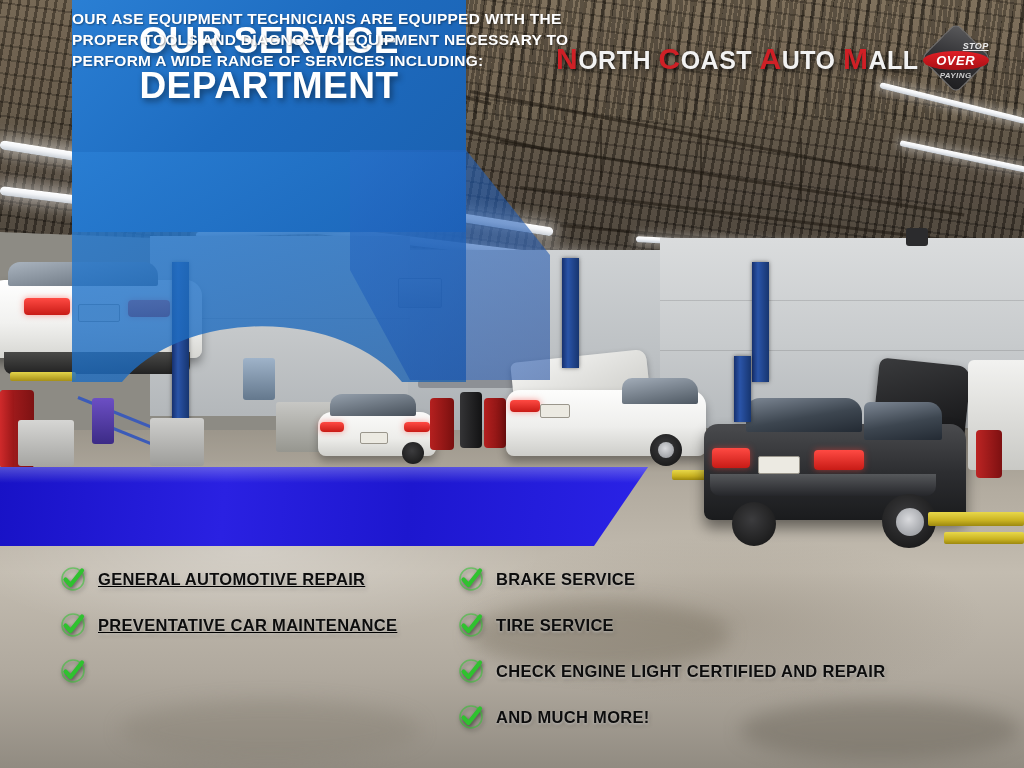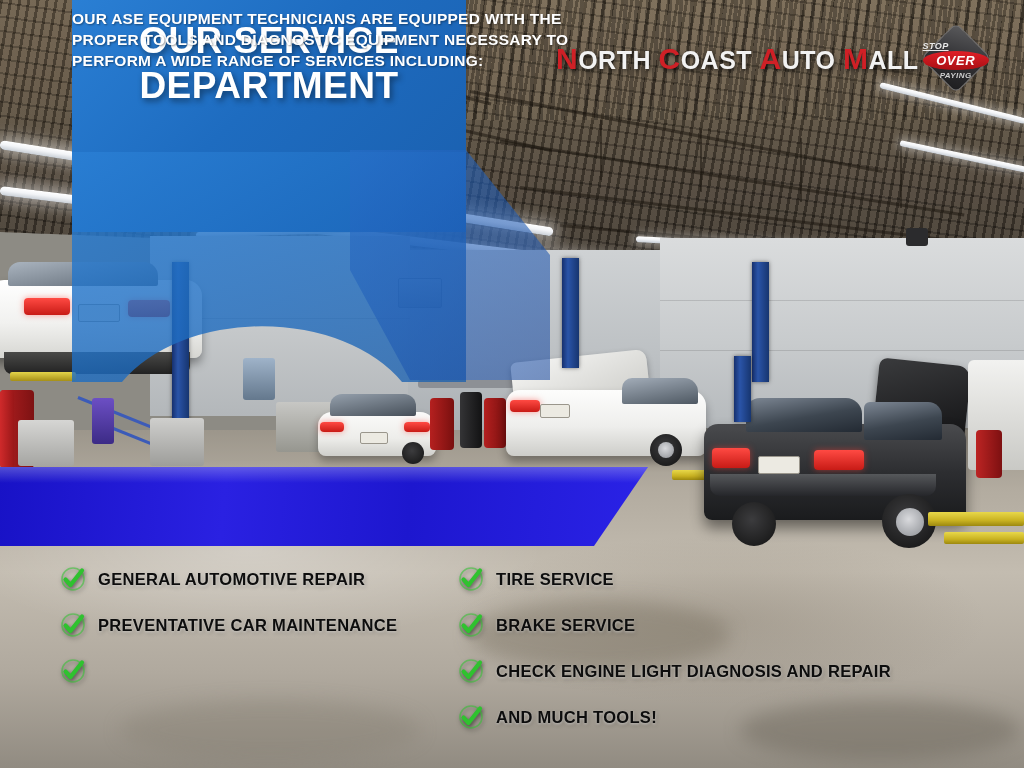--- a/index.html
+++ b/index.html
@@ -133,21 +133,21 @@
   }
   .logo-text .cap{color:#cf2026;font-size:30px;}
   .badge{position:relative;width:66px;height:56px;margin-left:4px;}
   .badge-diamond{
     position:absolute;left:8px;top:2px;width:50px;height:50px;
     background:linear-gradient(150deg,#5a5a5c 0%,#343437 48%,#1d1d1f 100%);
     transform:rotate(45deg);border-radius:7px;
     border:1px solid #6e6e70;
   }
   .badge-stop{
-    position:absolute;left:0;top:10px;width:66px;text-align:left;
+    position:absolute;left:0;top:10px;width:66px;text-align:right;
     color:#e9e9e9;font-size:9px;font-weight:bold;font-style:italic;letter-spacing:.4px;z-index:3;text-decoration:underline;
   }
   .badge-oval{
     position:absolute;left:0;top:20px;width:66px;height:19px;border-radius:50%;
     background:linear-gradient(180deg,#e02027 0%,#aa0f14 100%);z-index:2;
   }
   .badge-over{
     position:absolute;left:0;top:22px;width:66px;text-align:center;
     color:#fff;font-size:13px;font-weight:bold;font-style:italic;letter-spacing:.5px;z-index:4;
   }
@@ -168,21 +168,21 @@
   }
   .subhead-txt{
     position:absolute;left:72px;top:8px;width:540px;
     color:#fff;font-size:15.5px;font-weight:bold;line-height:21px;letter-spacing:.25px;
     text-shadow:1px 1px 2px rgba(0,0,0,.4);
   }
   .subhead-txt div{white-space:nowrap;}
 
   
   .svc{position:absolute;z-index:5;}
-  .svc.col-left{left:60px;top:556px;width:410px;}
+  .svc.col-left{left:60px;top:556px;width:410px;text-decoration:underline;}
   .svc.col-right{left:458px;top:556px;width:540px;}
   .svc-row{display:flex;align-items:center;height:46px;}
   .check{
     position:relative;width:26px;height:26px;flex:0 0 26px;margin-right:12px;
   }
   .check svg{display:block;width:26px;height:26px;
     filter:drop-shadow(1px 2px 2px rgba(0,0,0,.55));}
   .svc-label{
     color:#0d0d0d;font-size:16.5px;font-weight:bold;letter-spacing:.3px;white-space:nowrap;
     text-shadow:0 1px 3px rgba(255,255,255,.55), 1px 2px 4px rgba(0,0,0,.28);
@@ -378,44 +378,44 @@
   </div>
 
   <div class="svc col-right">
     <div class="svc-row">
       <span class="check">
         <svg viewBox="0 0 26 26">
             <circle cx="13" cy="13" r="11" fill="none" stroke="#2fc22f" stroke-width="1.6" opacity=".55"></circle>
             <path d="M5.5 13.5 L10.5 19 L22 4.5" fill="none" stroke="#2fc22f" stroke-width="4.2" stroke-linecap="round" stroke-linejoin="round"></path>
           </svg>
       </span>
+      <span class="svc-label">BRAKE SERVICE</span>
+    </div>
+    <div class="svc-row">
+      <span class="check">
+        <svg viewBox="0 0 26 26">
+            <circle cx="13" cy="13" r="11" fill="none" stroke="#2fc22f" stroke-width="1.6" opacity=".55"></circle>
+            <path d="M5.5 13.5 L10.5 19 L22 4.5" fill="none" stroke="#2fc22f" stroke-width="4.2" stroke-linecap="round" stroke-linejoin="round"></path>
+          </svg>
+      </span>
       <span class="svc-label">TIRE SERVICE</span>
     </div>
     <div class="svc-row">
       <span class="check">
         <svg viewBox="0 0 26 26">
             <circle cx="13" cy="13" r="11" fill="none" stroke="#2fc22f" stroke-width="1.6" opacity=".55"></circle>
             <path d="M5.5 13.5 L10.5 19 L22 4.5" fill="none" stroke="#2fc22f" stroke-width="4.2" stroke-linecap="round" stroke-linejoin="round"></path>
           </svg>
       </span>
-      <span class="svc-label">BRAKE SERVICE</span>
-    </div>
-    <div class="svc-row">
-      <span class="check">
-        <svg viewBox="0 0 26 26">
-            <circle cx="13" cy="13" r="11" fill="none" stroke="#2fc22f" stroke-width="1.6" opacity=".55"></circle>
-            <path d="M5.5 13.5 L10.5 19 L22 4.5" fill="none" stroke="#2fc22f" stroke-width="4.2" stroke-linecap="round" stroke-linejoin="round"></path>
-          </svg>
-      </span>
-      <span class="svc-label">CHECK ENGINE LIGHT DIAGNOSIS AND REPAIR</span>
-    </div>
-    <div class="svc-row">
-      <span class="check">
-        <svg viewBox="0 0 26 26">
-            <circle cx="13" cy="13" r="11" fill="none" stroke="#2fc22f" stroke-width="1.6" opacity=".55"></circle>
-            <path d="M5.5 13.5 L10.5 19 L22 4.5" fill="none" stroke="#2fc22f" stroke-width="4.2" stroke-linecap="round" stroke-linejoin="round"></path>
-          </svg>
-      </span>
-      <span class="svc-label">AND MUCH TOOLS!</span>
+      <span class="svc-label">CHECK ENGINE LIGHT CERTIFIED AND REPAIR</span>
+    </div>
+    <div class="svc-row">
+      <span class="check">
+        <svg viewBox="0 0 26 26">
+            <circle cx="13" cy="13" r="11" fill="none" stroke="#2fc22f" stroke-width="1.6" opacity=".55"></circle>
+            <path d="M5.5 13.5 L10.5 19 L22 4.5" fill="none" stroke="#2fc22f" stroke-width="4.2" stroke-linecap="round" stroke-linejoin="round"></path>
+          </svg>
+      </span>
+      <span class="svc-label">AND MUCH MORE!</span>
     </div>
   </div>
 
 </div>
 
 </body></html>

